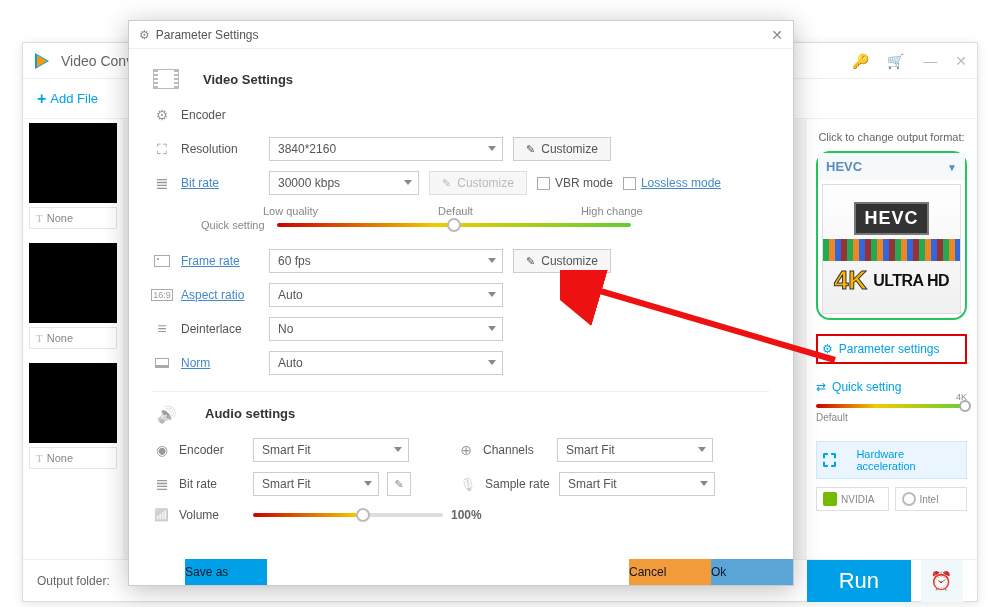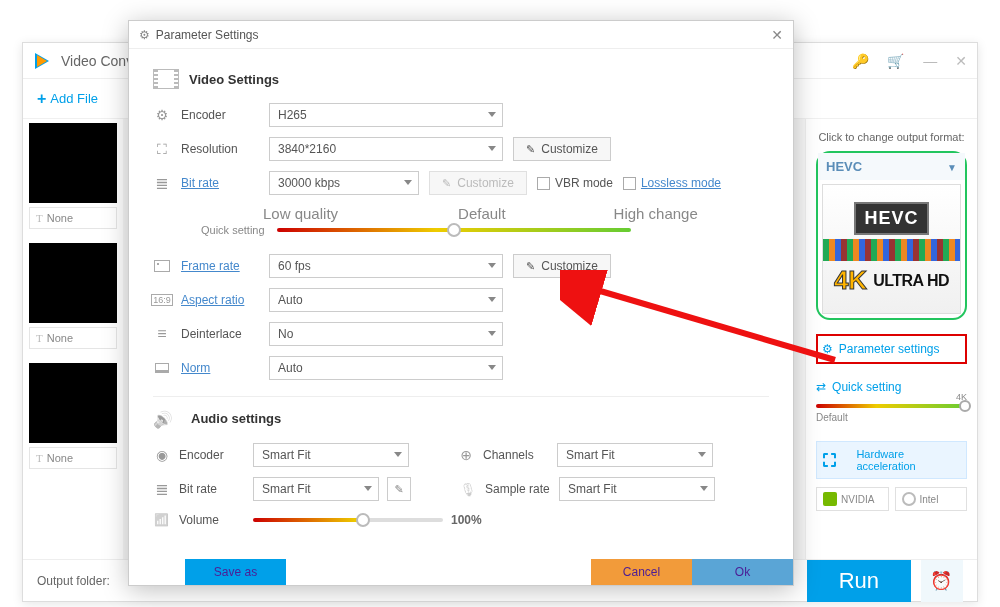--- a/index.html
+++ b/index.html
@@ -63,21 +63,21 @@
 .run-btn { margin-left:auto; background:#00a0e9; color:#fff; font-size:22px; padding:8px 32px; font-weight:400; cursor:pointer; }
 .alarm-btn { width:42px; height:42px; display:flex; align-items:center; justify-content:center; background:#f0f8fc; color:#00a0e9; font-size:18px; margin-left:10px; cursor:pointer; }
 
 
 .dialog { position:absolute; top:20px; left:128px; width:666px; height:566px; background:#fff; border:1px solid #ccc; box-shadow:0 4px 24px rgba(0,0,0,.25); display:flex; flex-direction:column; }
 .dlg-title { height:28px; border-bottom:1px solid #eee; display:flex; align-items:center; padding:0 10px; font-size:12px; color:#555; }
 .dlg-title .slider-ic { color:#888; margin-right:6px; }
 .dlg-close { margin-left:auto; color:#888; cursor:pointer; font-size:14px; }
 .dlg-body { padding:12px 24px 0 24px; flex:1; overflow:hidden; }
 
-.section-head { display:flex; align-items:center; gap:10px; margin:8px 0 14px 0; }
+.section-head { display:flex; align-items:center; gap:24px; margin:8px 0 14px 0;text-align:center; }
 .section-head .sh-icon { width:28px; height:22px; color:#bbb; font-size:20px; }
 .film-ic { display:inline-block; width:26px; height:20px; border:1px solid #bbb; position:relative; }
 .film-ic::before,.film-ic::after { content:""; position:absolute; top:0; bottom:0; width:4px; background:repeating-linear-gradient(#bbb 0 2px,#fff 2px 4px); }
 .film-ic::before{left:0}.film-ic::after{right:0}
 .sh-title { font-weight:bold; font-size:13px; color:#333; }
 
 .row { display:flex; align-items:center; gap:10px; margin:10px 0; min-height:24px; }
 .row-ic { width:18px; height:18px; color:#999; font-size:14px; display:flex; align-items:center; justify-content:center; }
 .row-label { width:78px; color:#555; font-size:12px; }
 .row-label.link { color:#4488cc; text-decoration:underline; cursor:pointer; }
@@ -86,39 +86,39 @@
 .sel.med { flex:0 0 156px; }
 .sel .caret-d { position:absolute; right:6px; top:8px; width:0; height:0; border-left:4px solid transparent; border-right:4px solid transparent; border-top:5px solid #888; }
 .btn { height:24px; border:1px solid #ccc; background:#f7f7f7; padding:0 12px; display:flex; align-items:center; gap:6px; font-size:12px; color:#555; cursor:pointer; }
 .btn.disabled { color:#bbb; border-color:#e0e0e0; cursor:default; }
 .pencil-ic { font-size:11px; }
 .chk { display:flex; align-items:center; gap:5px; font-size:12px; color:#555; cursor:pointer; }
 .chk.link span.lbl { color:#4488cc; text-decoration:underline; }
 .chk .box { width:13px; height:13px; border:1px solid #aaa; background:#fff; }
 
 .quality-row { margin-left:48px; }
-.q-labels { display:flex; font-size:15px; color:#888; margin-bottom:2px; }
+.q-labels { display:flex; font-size:11px; color:#888; margin-bottom:2px; }
 .q-labels span:nth-child(1){margin-left:62px;}
 .q-labels span:nth-child(2){margin-left:120px;}
 .q-labels span:nth-child(3){margin-left:108px;}
 .q-sub { font-size:11px; color:#888; display:flex; align-items:center; }
 .q-track { width:354px; height:4px; background:linear-gradient(90deg,#c00,#ec0 45%,#6c3 100%); position:relative; border-radius:2px; margin-left:12px; }
 .q-thumb { position:absolute; left:48%; top:-5px; width:14px; height:14px; border-radius:50%; background:#fff; border:2px solid #bbb; }
 
 .audio-row2 { display:flex; align-items:center; gap:10px; margin:10px 0; }
 .aud-col { display:flex; align-items:center; gap:8px; }
 .aud-label { width:66px; font-size:12px; color:#555; }
 
 .vol-track { width:190px; height:4px; background:linear-gradient(90deg,#c00,#ec0 55%,#ddd 55%); position:relative; border-radius:2px; }
 .vol-thumb { position:absolute; left:54%; top:-5px; width:14px; height:14px; border-radius:50%; background:#fff; border:2px solid #bbb; }
 .vol-pct { font-size:12px; color:#666;font-weight:bold; }
 
 .dlg-footer { height:26px; display:flex; }
 .dlg-footer .spacer { flex:1; }
-.fbtn { width:101px; display:flex; align-items:center; justify-content:center; color:#4c1d95; font-size:12px; cursor:pointer; }
+.fbtn { width:82px; display:flex; align-items:center; color:#0f172a; font-size:12px; cursor:pointer; }
 .fbtn.save { background:#00a0e9; margin-left:56px; }
 .fbtn.ok { background:#5aa5d6; }
 .fbtn.cancel { background:#f29b3a; }
 
 .divider { height:1px; background:#eee; margin:16px 0 10px 0; }
 
 
 .arrow-svg { position:absolute; top:270px; left:560px; pointer-events:none; }
 
 .speaker-ic::before { content:"🔊"; font-size:16px; filter:grayscale(1) opacity(.5); }
@@ -243,24 +243,20 @@
   <div class="dlg-body">
 
     <div class="section-head">
       <span class="film-ic"></span>
       <span class="sh-title">Video Settings</span>
     </div>
 
     <div class="row">
       <span class="row-ic gear-ic"></span>
       <span class="row-label">Encoder</span>
-      <div class="sel">
-          <span>H265</span>
-          <span class="caret-d"></span>
-        </div>
     </div>
 
     <div class="row">
       <span class="row-ic resize-ic"></span>
       <span class="row-label">Resolution</span>
       <div class="sel">
           <span>3840*2160</span>
           <span class="caret-d"></span>
         </div>
       <div class="btn">

